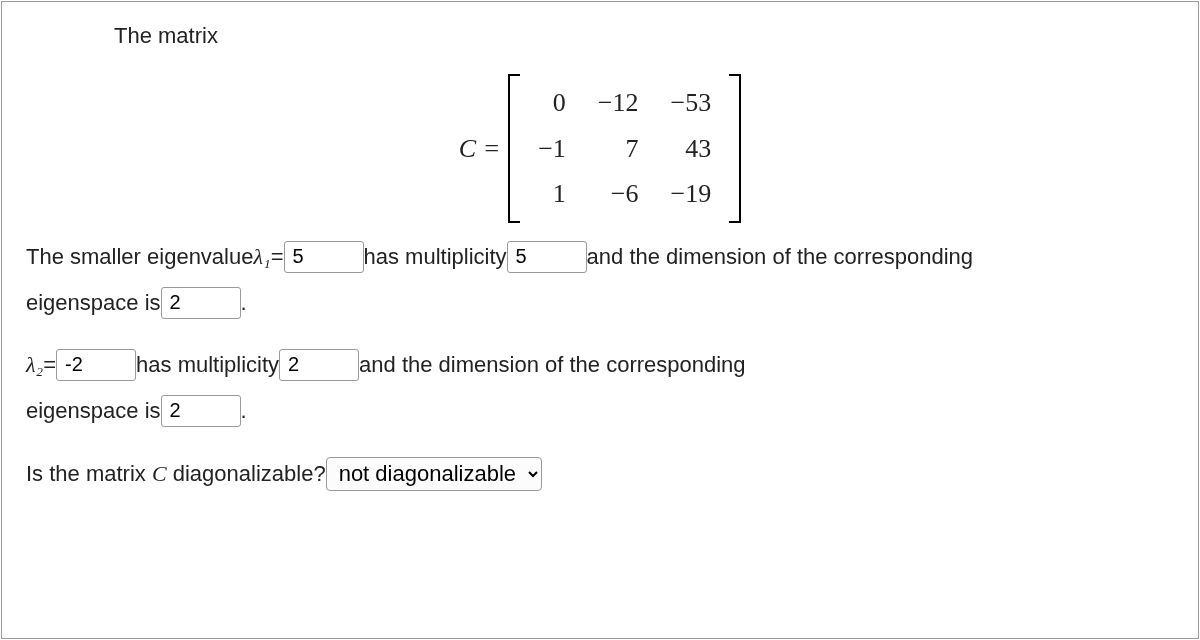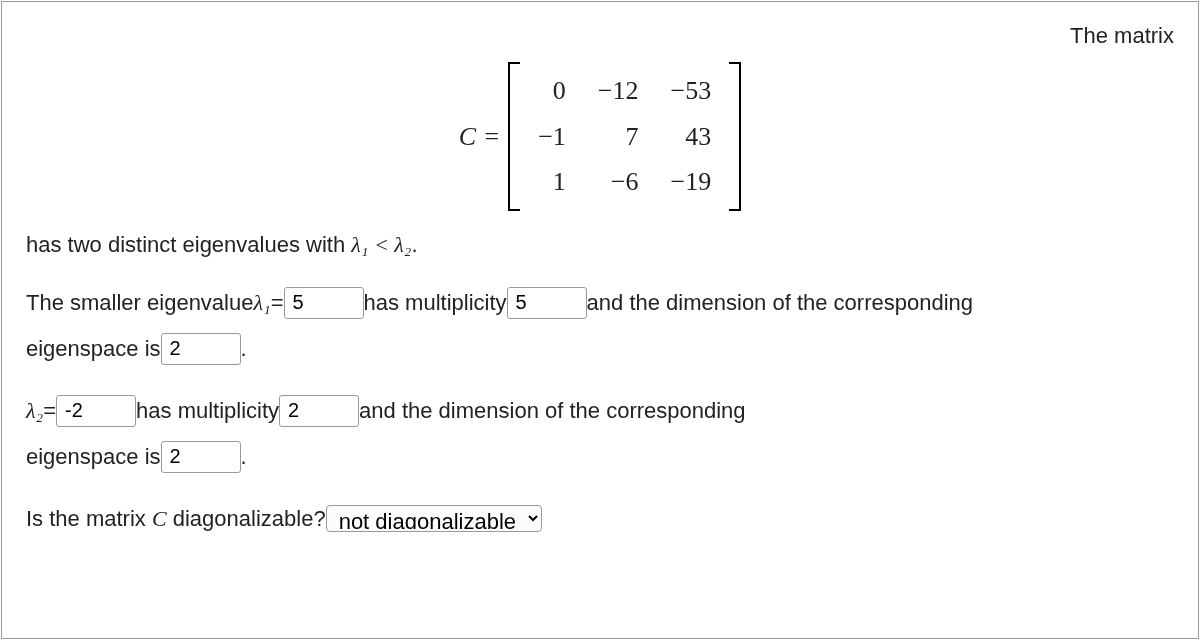--- a/index.html
+++ b/index.html
@@ -17,22 +17,21 @@
     height: 638px;
     margin: 1px;
     border: 1px solid #999;
     padding: 18px 24px 18px 24px;
     position: relative;
     font-size: 22px;
     line-height: 1.45;
   }
   .intro {
     margin-left: 88px;
-    margin-bottom: 10px;
-    text-align: right;
+    margin-bottom: 22px;
   }
   .matrix-wrap {
     display: flex;
     align-items: center;
     justify-content: center;
     gap: 8px;
     margin: 10px 0 18px 0;
     font-family: "Times New Roman", Times, serif;
     font-size: 26px;
   }
@@ -73,21 +72,21 @@
   input.short {
     width: 80px;
     height: 32px;
     font-size: 20px;
     padding: 2px 8px;
     border: 1px solid #999;
     border-radius: 3px;
     box-sizing: border-box;
   }
   select.drop {
-    height: 27px;
+    height: 34px;
     font-size: 22px;
     padding: 2px 8px;
     border: 1px solid #999;
     border-radius: 4px;
     background: #fcfcfc;
   }
   .group { margin-bottom: 30px; }
 </style>
 </head>
 <body>
@@ -114,23 +113,20 @@
         <tr>
           <td>1</td>
           <td>−6</td>
           <td>−19</td>
         </tr>
       </tbody>
         </table>
     </span>
   </div>
 
-  <div class="line">
-    <span>has two distinct eigenvalues with </span><span class="sub">λ₁ &lt; λ₂</span><span>.</span>
-  </div>
 
   <div class="group">
     <div class="qline">
       <span>The smaller eigenvalue </span>
       <span class="sub">λ₁</span>
       <span> = </span>
       <input class="short" type="text" value="5" style="">
       <span>has multiplicity</span>
       <input class="short" type="text" value="5" style="">
       <span>and the dimension of the corresponding</span>

